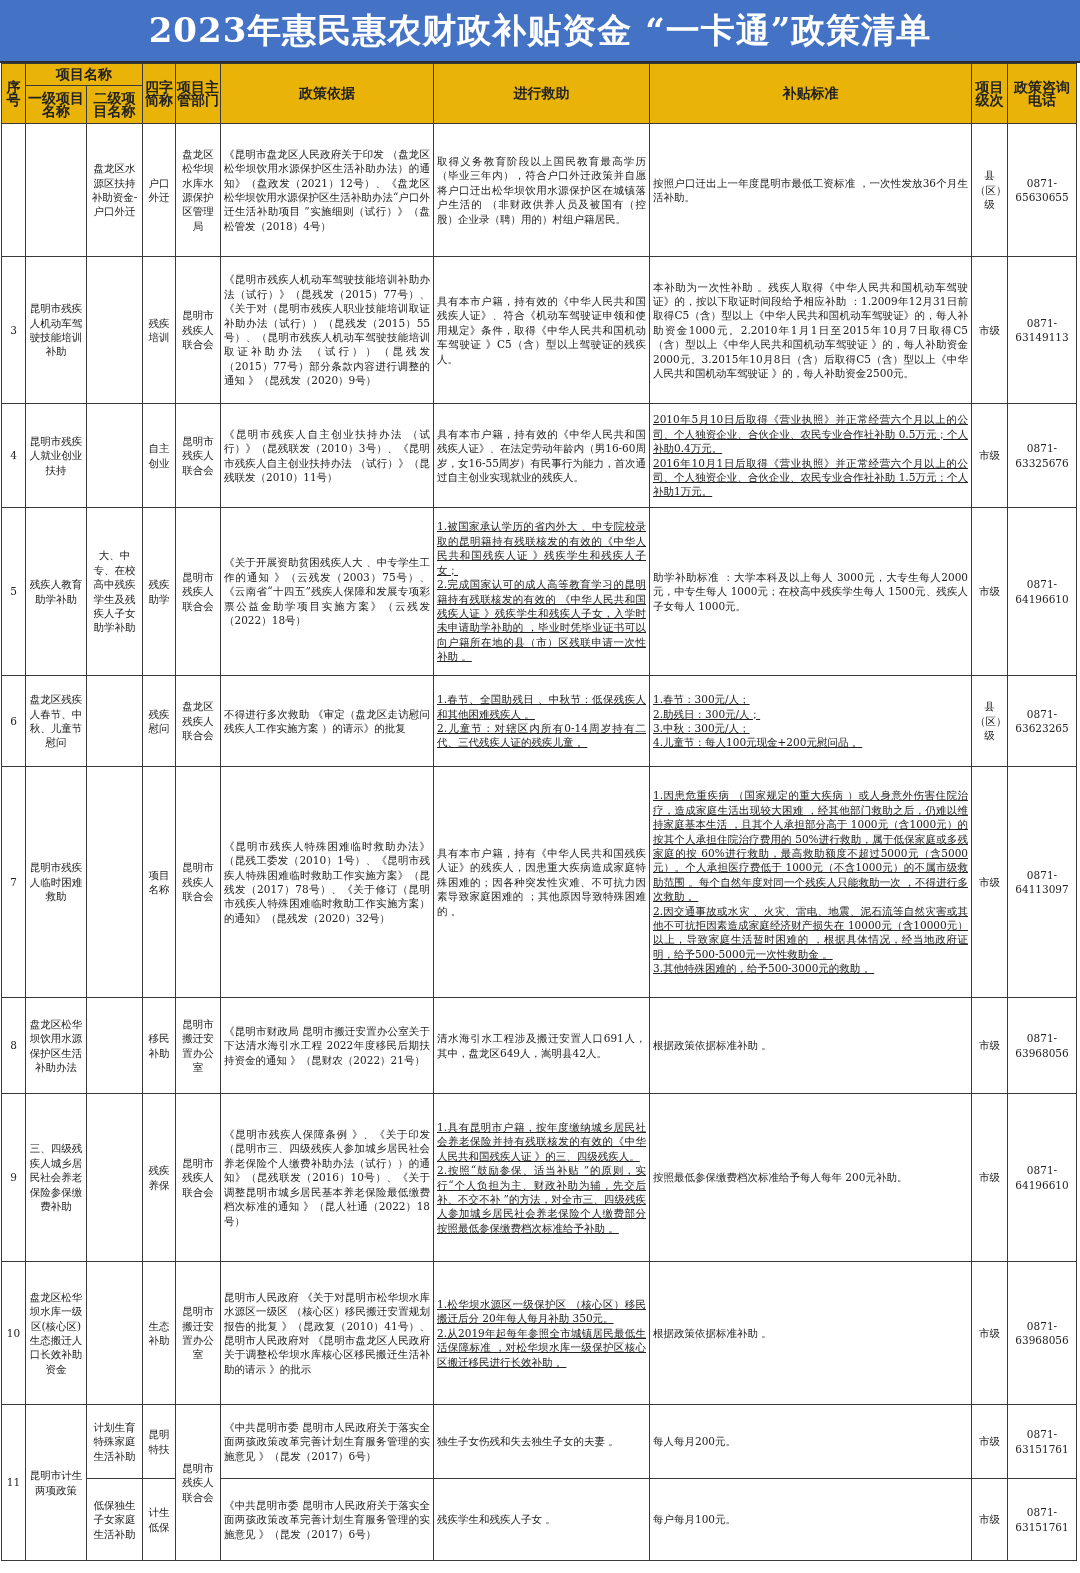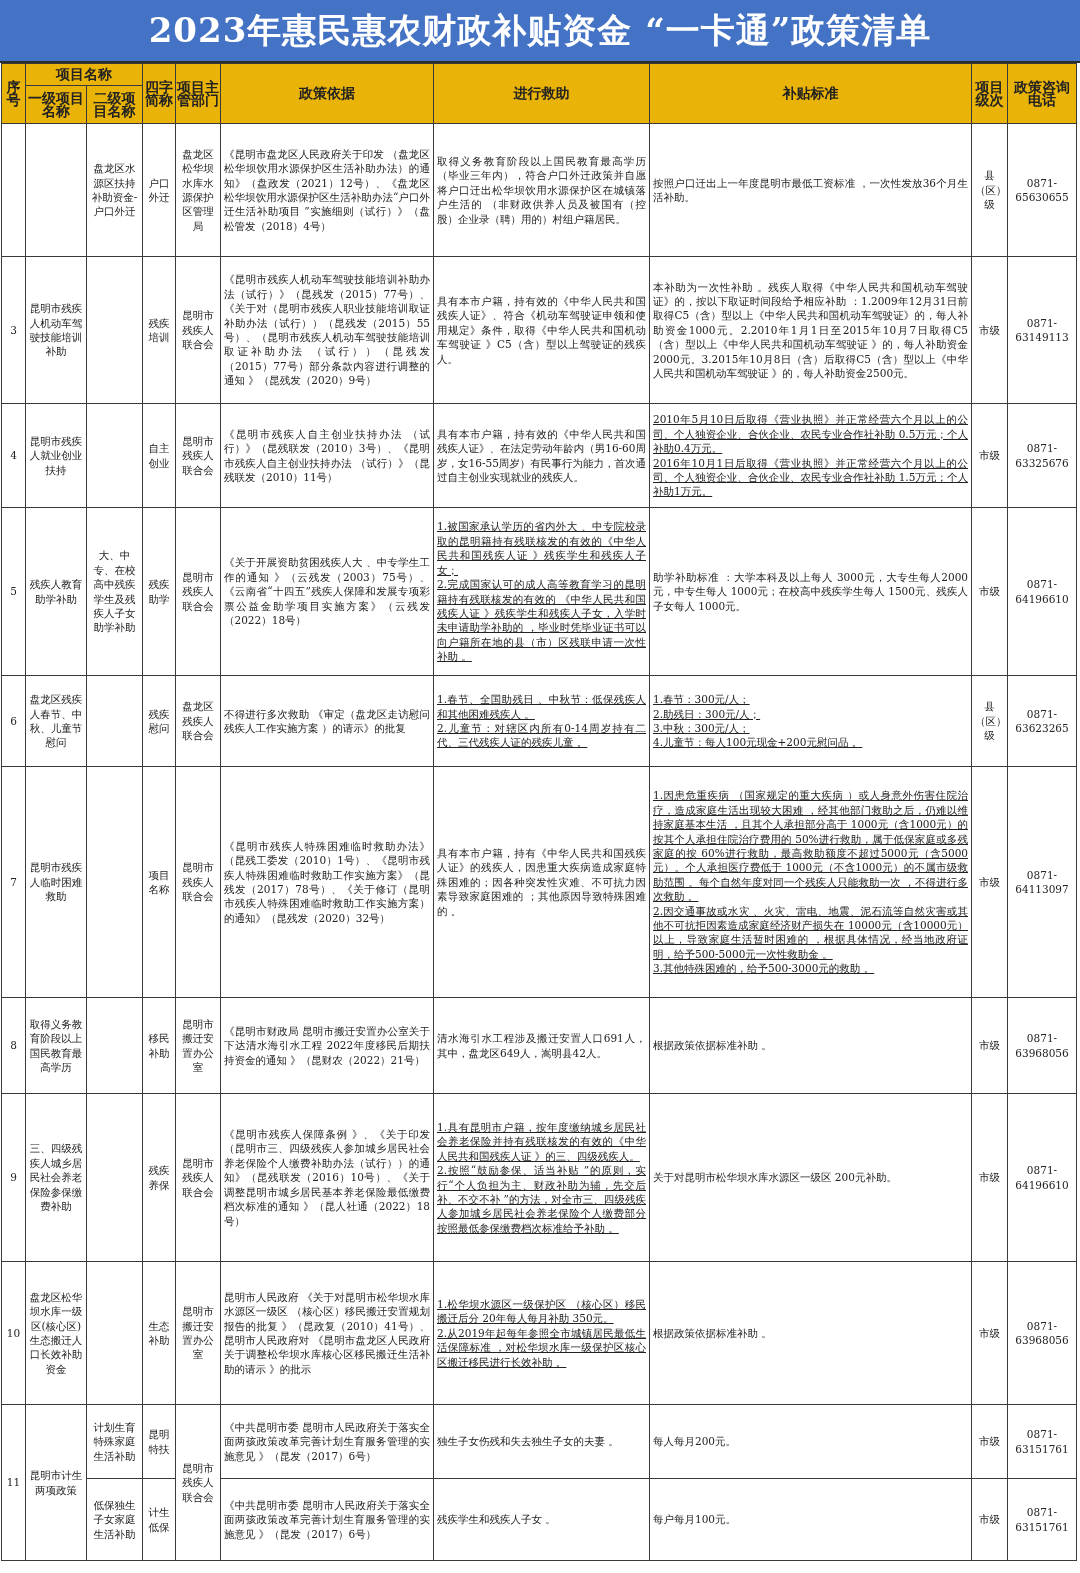--- a/index.html
+++ b/index.html
@@ -131,40 +131,40 @@
         <td class="l">《昆明市残疾人特殊困难临时救助办法》（昆残工委发（2010）1号）、《昆明市残疾人特殊困难临时救助工作实施方案》（昆残发（2017）78号）、《关于修订（昆明市残疾人特殊困难临时救助工作实施方案）的通知》（昆残发（2020）32号）</td>
         <td class="l">具有本市户籍，持有《中华人民共和国残疾人证》的残疾人，因患重大疾病造成家庭特殊困难的；因各种突发性灾难、不可抗力因素导致家庭困难的 ；其他原因导致特殊困难的 。</td>
         <td class="l pre">1.因患危重疾病 （国家规定的重大疾病 ）或人身意外伤害住院治疗，造成家庭生活出现较大困难 ，经其他部门救助之后，仍难以维持家庭基本生活 ，且其个人承担部分高于 1000元（含1000元）的按其个人承担住院治疗费用的 50%进行救助，属于低保家庭或多残家庭的按 60%进行救助，最高救助额度不超过5000元（含5000元）。个人承担医疗费低于 1000元（不含1000元）的不属市级救助范围 。每个自然年度对同一个残疾人只能救助一次 ，不得进行多次救助 。
 2.因交通事故或水灾 、火灾、雷电、地震、泥石流等自然灾害或其他不可抗拒因素造成家庭经济财产损失在 10000元（含10000元）以上，导致家庭生活暂时困难的 ，根据具体情况，经当地政府证明，给予500-5000元一次性救助金 。
 3.其他特殊困难的，给予500-3000元的救助 。</td>
         <td class="c">市级</td>
         <td class="c">0871-64113097</td>
       </tr>
       <tr style="height:96px">
         <td class="c">8</td>
-        <td class="c">取得义务教育阶段以上国民教育最高学历</td>
+        <td class="c">盘龙区松华坝饮用水源保护区生活补助办法</td>
         <td class="c"></td>
         <td class="c">移民补助</td>
         <td class="c">昆明市搬迁安置办公室</td>
         <td class="l">《昆明市财政局 昆明市搬迁安置办公室关于下达清水海引水工程 2022年度移民后期扶持资金的通知 》（昆财农（2022）21号）</td>
         <td class="l">清水海引水工程涉及搬迁安置人口691人，其中，盘龙区649人，嵩明县42人。</td>
         <td class="l">根据政策依据标准补助 。</td>
         <td class="c">市级</td>
         <td class="c">0871-63968056</td>
       </tr>
       <tr style="height:168px">
         <td class="c">9</td>
         <td class="c">三、四级残疾人城乡居民社会养老保险参保缴费补助</td>
         <td class="c"></td>
         <td class="c">残疾养保</td>
         <td class="c">昆明市残疾人联合会</td>
         <td class="l">《昆明市残疾人保障条例 》、《关于印发（昆明市三、四级残疾人参加城乡居民社会养老保险个人缴费补助办法（试行））的通知》（昆残联发（2016）10号）、《关于调整昆明市城乡居民基本养老保险最低缴费档次标准的通知 》（昆人社通（2022）18号）</td>
         <td class="l pre">1.具有昆明市户籍，按年度缴纳城乡居民社会养老保险并持有残联核发的有效的《中华人民共和国残疾人证 》的三、四级残疾人。
 2.按照“鼓励参保、适当补贴 ”的原则，实行“个人负担为主、财政补助为辅，先交后补、不交不补 ”的方法，对全市三、四级残疾人参加城乡居民社会养老保险个人缴费部分按照最低参保缴费档次标准给予补助 。</td>
-        <td class="l">关于对昆明市松华坝水库水源区一级区 200元补助。</td>
+        <td class="l">按照最低参保缴费档次标准给予每人每年 200元补助。</td>
         <td class="c">市级</td>
         <td class="c">0871-64196610</td>
       </tr>
       <tr style="height:143px">
         <td class="c">10</td>
         <td class="c">盘龙区松华坝水库一级区(核心区)生态搬迁人口长效补助资金</td>
         <td class="c"></td>
         <td class="c">生态补助</td>
         <td class="c">昆明市搬迁安置办公室</td>
         <td class="l">昆明市人民政府 《关于对昆明市松华坝水库水源区一级区 （核心区）移民搬迁安置规划报告的批复 》（昆政复（2010）41号）、昆明市人民政府对 《昆明市盘龙区人民政府关于调整松华坝水库核心区移民搬迁生活补助的请示 》的批示</td>

